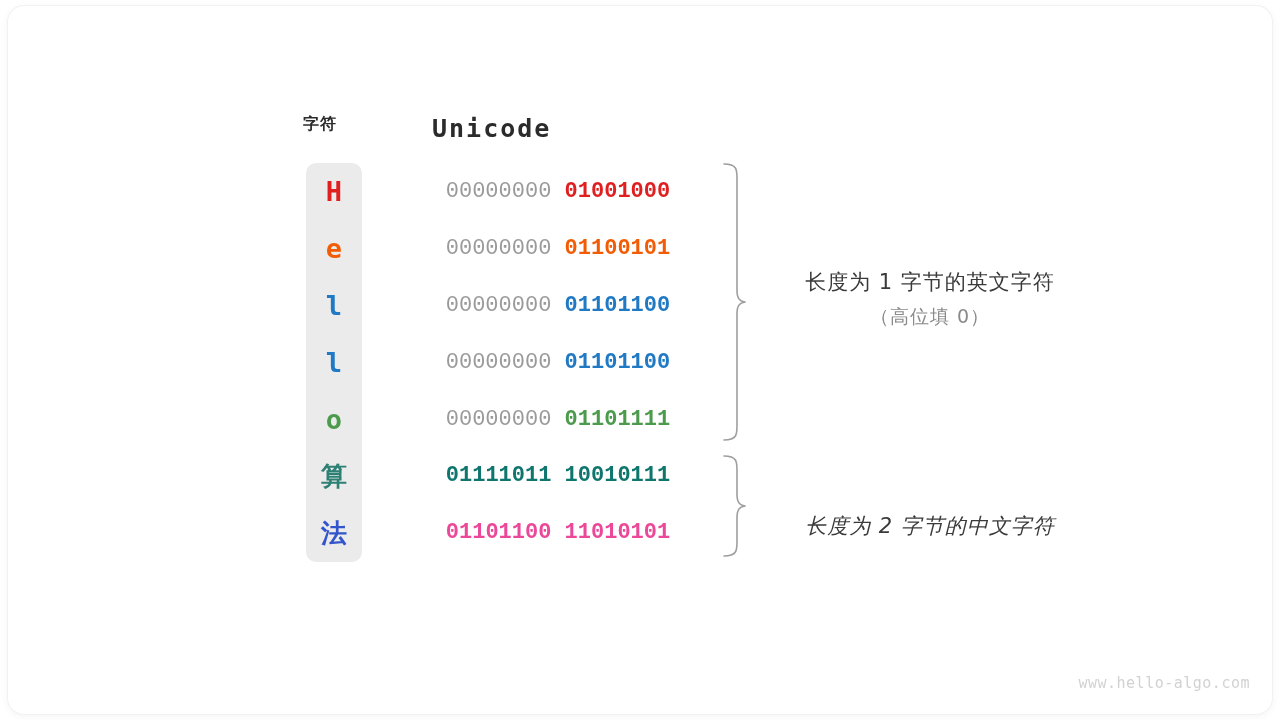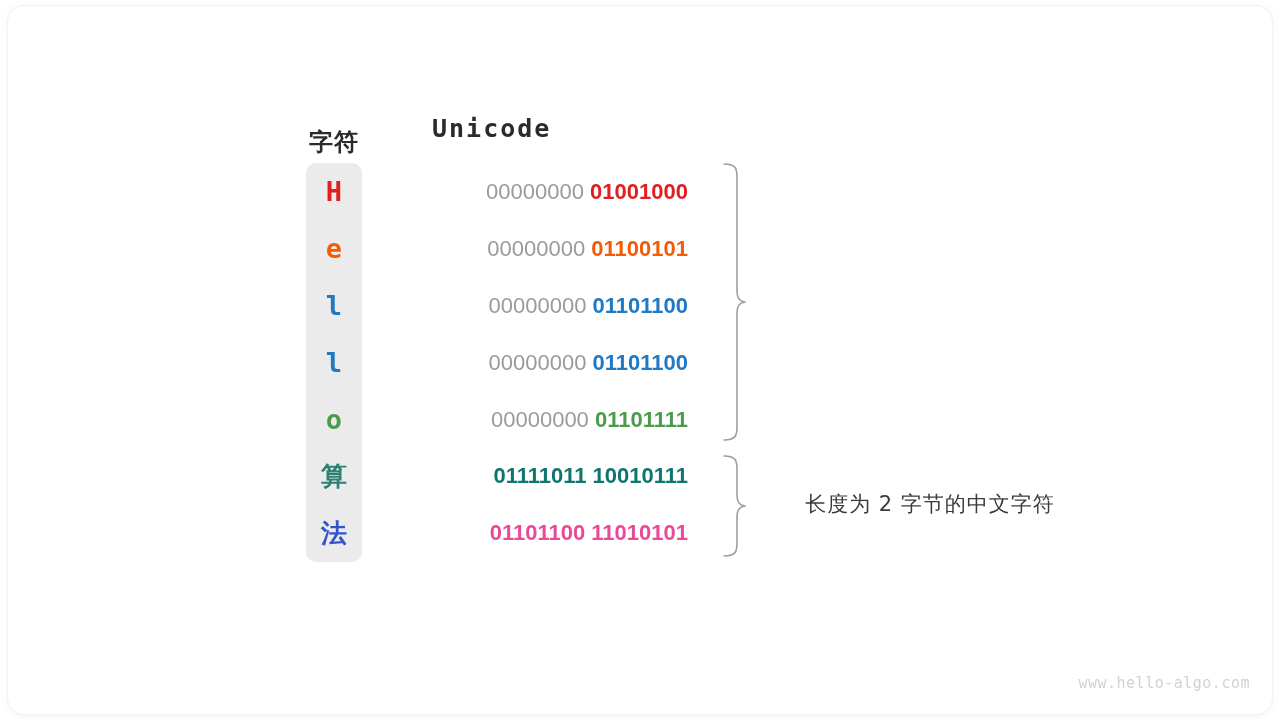--- a/index.html
+++ b/index.html
@@ -40,24 +40,22 @@
   .col-header {
     position: absolute;
     font-weight: bold;
     color: #2b2b2b;
     white-space: nowrap;
   }
   #header-char {
     left: 303px;
     top: 114px;
     width: 62px;
-    text-align: center;
-    font-size: 24px;
+    font-size: 16px;
     letter-spacing: 1px;
-    margin-top: 12px;
   }
   #header-unicode {
     left: 432px;
     top: 114px;
     width: 252px;
     font-family: "DejaVu Sans Mono", "Liberation Mono", monospace;
     font-size: 25px;
     letter-spacing: 2px;
   }
 
@@ -85,24 +83,24 @@
   .row-char.cjk {
     font-family: "DejaVu Sans", "Liberation Sans", sans-serif;
     font-size: 26px;
   }
   .row-bits {
     position: absolute;
     left: 428px;
     width: 260px;
     height: 38px;
     line-height: 38px;
-    font-family: Liberation Sans, sans-serif;
+    font-family: Liberation Mono, monospace;
     font-size: 22px;
     white-space: pre;
-    text-align: right;
+    text-align: center;
   }
   .bits-high {
     color: #9a9a9a;
     font-weight: normal;
   }
   .bits-low {
     font-weight: bold;
   }
 
   
@@ -133,22 +131,23 @@
     color: #8a8a8a;
     letter-spacing: 1px;
   }
   #annotation-1 {
     left: 770px;
     top: 268px;
     width: 320px;
   }
   #annotation-2 {
     left: 770px;
-    top: 490px;
+    top: 512px;
     width: 320px;
+    font-style: italic;
   }
 
   
   #watermark {
     position: absolute;
     right: 30px;
     bottom: 28px;
     font-family: "DejaVu Sans Mono", "Liberation Mono", monospace;
     font-size: 15px;
     color: #d2d2d2;
@@ -196,20 +195,22 @@
     <path fill="none" stroke="#9e9e9e" stroke-width="1.6" stroke-linecap="round" stroke-linejoin="round" d="M 724 456
              C 737 456 737 462 737 470
              L 737 494
              C 737 502 739 505 745 506
              C 739 507 737 510 737 518
              L 737 542
              C 737 550 737 556 724 556"></path>
   </svg>
 
   <div class="annotation" id="annotation-1">
+    <span class="main">长度为 1 字节的英文字符</span>
+    <span class="sub">（高位填 0）</span>
   </div>
   <div class="annotation" id="annotation-2">
     <span class="main">长度为 2 字节的中文字符</span>
   </div>
 
   <div id="watermark">www.hello-algo.com</div>
 
 </div>
 
 </body></html>

